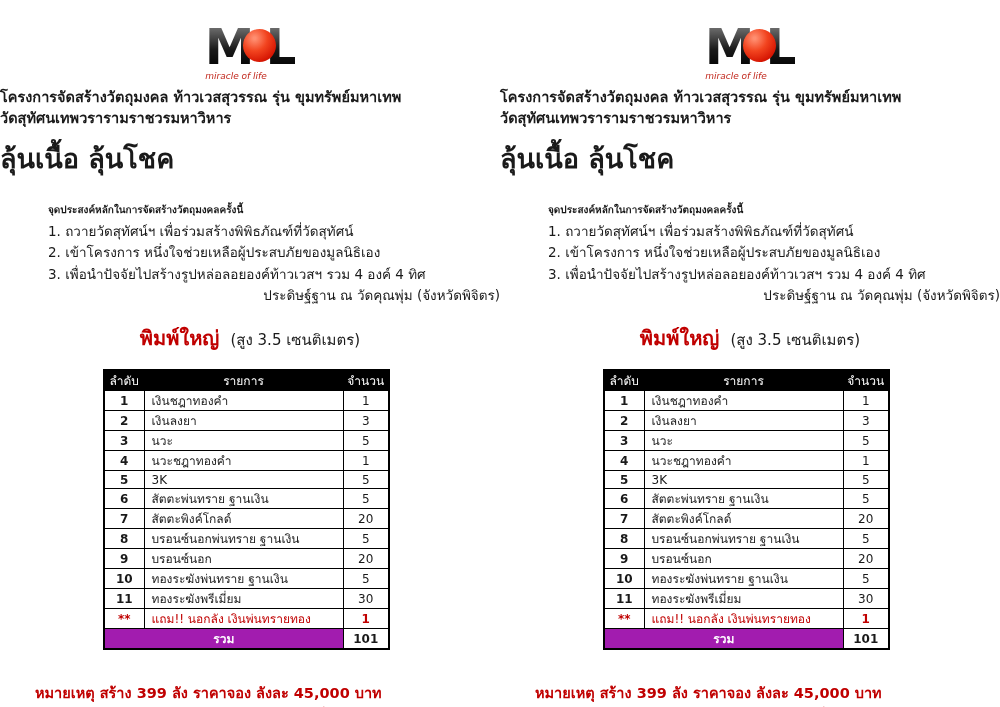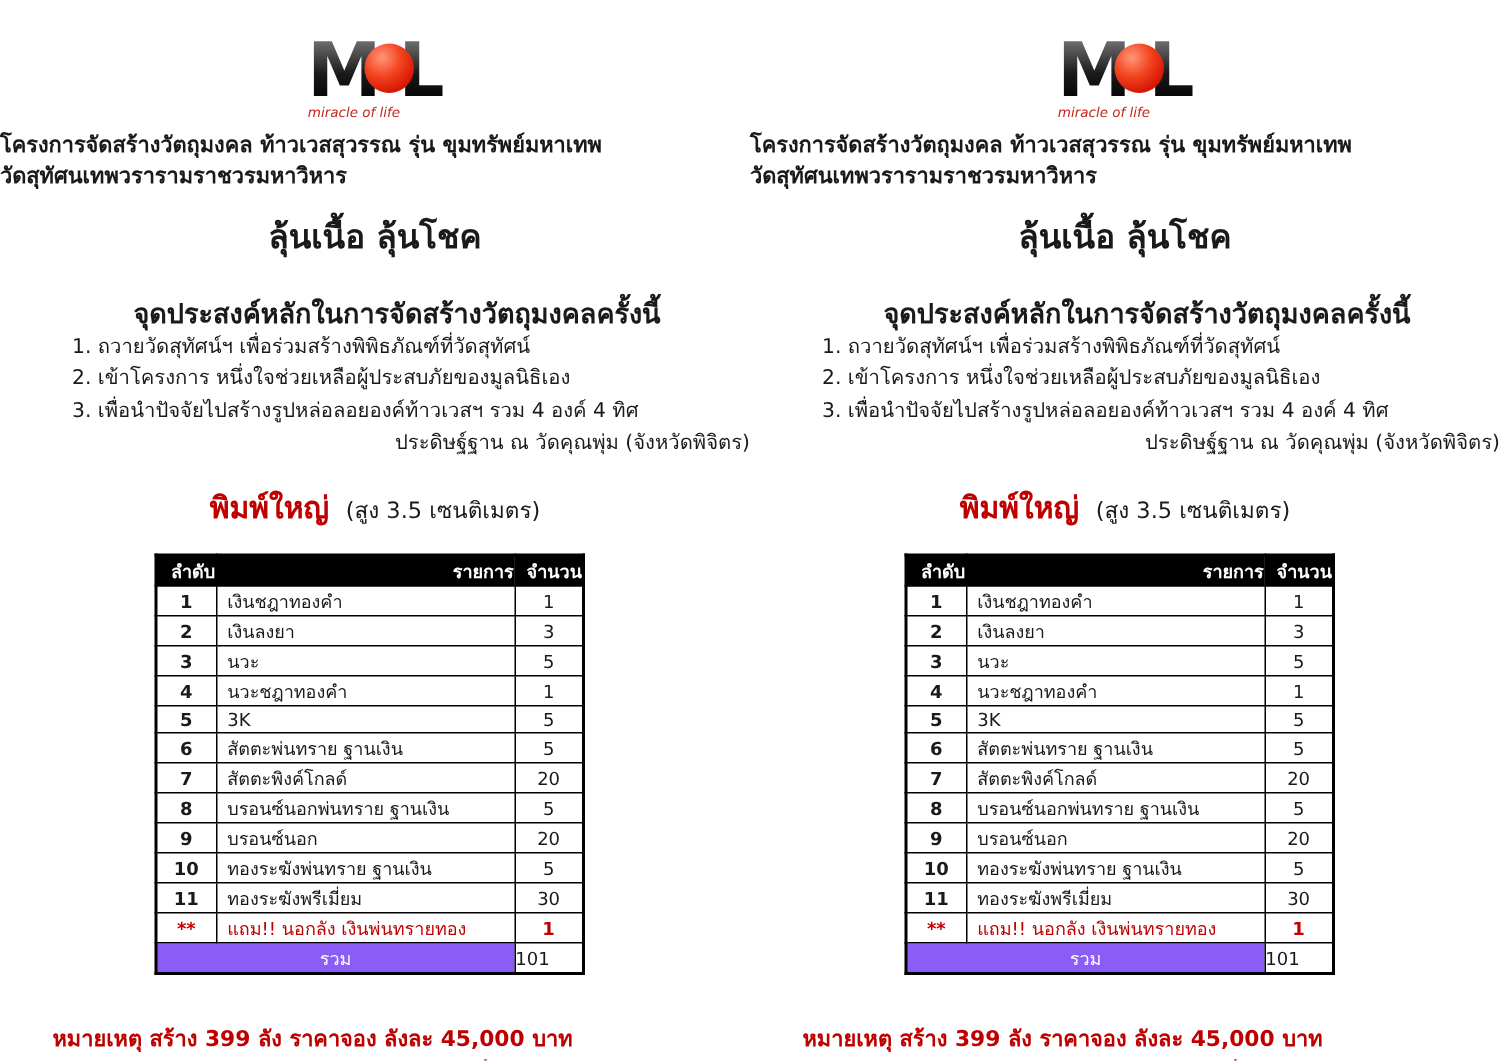--- a/index.html
+++ b/index.html
@@ -25,49 +25,49 @@
     background:radial-gradient(circle at 35% 28%, #ff8e70 4%, #f2441f 40%, #d61603 75%, #b51000 100%);
     margin:5px -11px 0 -9px; position:relative; z-index:2;
   }
   .logo-tagline {
     color:#c2271c; font-size:9px; font-style:italic; line-height:10px;
     transform:translateX(-14px); margin-top:-3px;
   }
 
   
   .header-line { text-align:left; font-weight:bold; font-size:14.5px; line-height:21px; }
-  .main-title  { text-align:center; font-weight:bold; font-size:22px; margin-top:15px; line-height:30px; }
+  .main-title  { font-weight:bold; font-size:27px; margin-top:15px; line-height:30px; }
 
   
   .purpose { margin:25px 0 0 48px; font-size:13.5px; line-height:21.5px; }
-  .purpose-heading { font-weight:bold; font-size:18px;margin-left:41px; }
+  .purpose-heading { font-weight:bold; font-size:10px; }
   .purpose-cont { padding-left:14px;text-align:right; }
 
   
   .size-heading { text-align:center; margin-top:17px; line-height:28px; }
   .size-main   { color:#c00000; font-weight:bold; font-size:20px; }
   .size-detail { color:#1a1a1a; font-size:15px; margin-left:6px; }
 
   
   table.amulet-table {
     border-collapse:collapse; table-layout:fixed;
     width:287px; margin:15px 0 0 103px; font-size:12px;
     border:2px solid #000;
   }
   .amulet-table th, .amulet-table td { border:1px solid #000; padding:0 0; height:18px; }
-  .amulet-table thead th { background:#000; color:#fff; font-weight:bold; height:21px; font-size:12px;text-align:right; }
+  .amulet-table thead th { background:#000; color:#fff; font-weight:normal; height:21px; font-size:12px; }
   .col-no  { width:40px; }
   .col-qty { width:46px; }
   .amulet-table td.no   { text-align:center; font-weight:bold; }
   .amulet-table td.name { text-align:left; font-weight:normal; padding-left:7px; }
   .amulet-table td.qty  { text-align:center; }
   .amulet-table tr.special td { color:#c00000; }
   .amulet-table tr.special td.qty { font-weight:bold; }
-  .total-label { background:#8b5cf6; color:#fff; font-weight:normal; text-align:center; height:20px; }
-  .total-value { text-align:left; font-weight:normal; height:20px; }
+  .total-label { background:#a21caf; color:#fff; font-weight:bold; text-align:center; height:20px; }
+  .total-value { text-align:center; font-weight:bold; height:20px; }
 
   
   .notes { margin:31px 0 0 35px; color:#c00000; font-weight:bold; font-size:14.5px; line-height:24px; }
   .notes-line2 { margin-left:61px; }
 </style>
 </head>
 <body>
 
 <div class="page">
   <section class="half">

